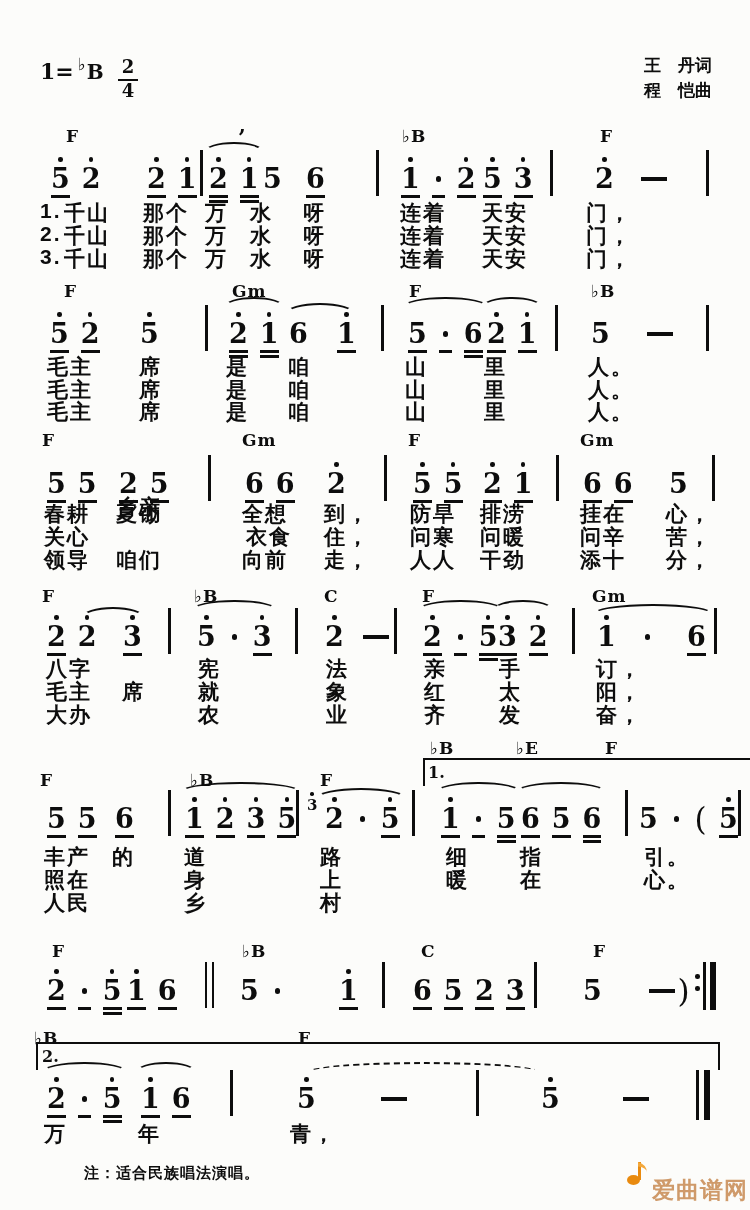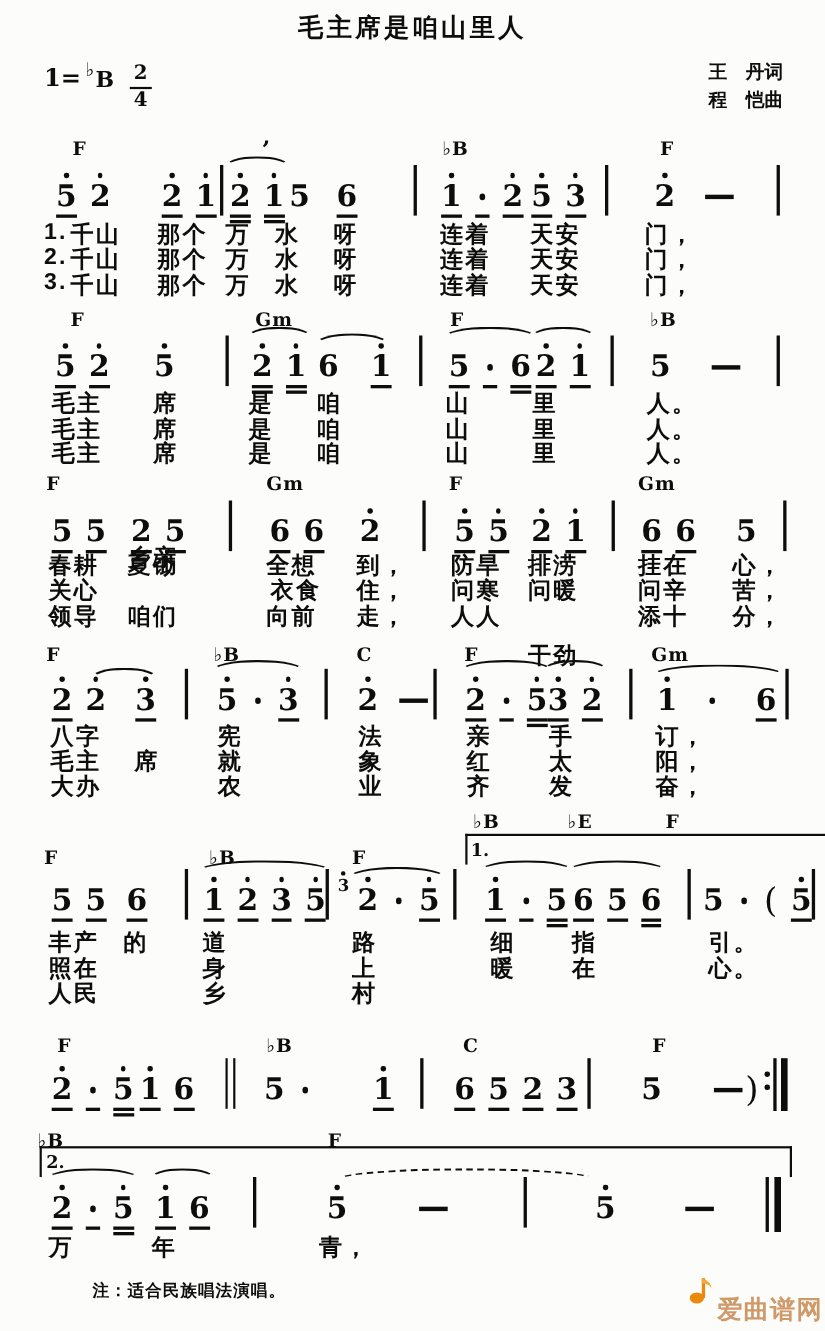--- a/index.html
+++ b/index.html
@@ -54,21 +54,20 @@
   .breath{position:absolute;font:700 22px "DejaVu Serif",serif;}
   
   .footnote{position:absolute;left:84px;top:1164px;font:700 15px "Liberation Sans",sans-serif;letter-spacing:1px;}
   .watermark{position:absolute;right:2px;bottom:4px;display:flex;align-items:center;gap:2px;}
   .wm-text{font:700 23px "Liberation Sans",sans-serif;letter-spacing:1px;}
 </style>
 </head>
 <body>
 
 <div class="page">
-  <div class="title">毛主席是咱山里人</div>
 
   <div class="keysig">
     <span>1=</span>
       <span class="keyflat">♭</span>
       <span class="keyletter">B</span>
     <span class="ts">
       <span class="ts-top">2</span>
       <span class="ts-bot">4</span>
     </span>
   </div>
@@ -564,21 +563,21 @@
       <div class="lyr" style="left: 324px; top: 523px;">住，</div>
       <div class="lyr" style="left: 410px; top: 523px;">问寒</div>
       <div class="lyr" style="left: 480px; top: 523px;">问暖</div>
       <div class="lyr" style="left: 580px; top: 523px;">问辛</div>
       <div class="lyr" style="left: 666px; top: 523px;">苦，</div>
       <div class="lyr" style="left: 44px; top: 546px;">领导</div>
       <div class="lyr" style="left: 116px; top: 546px;">咱们</div>
       <div class="lyr" style="left: 242px; top: 546px;">向前</div>
       <div class="lyr" style="left: 324px; top: 546px;">走，</div>
       <div class="lyr" style="left: 410px; top: 546px;">人人</div>
-      <div class="lyr" style="left: 480px; top: 546px; margin-top: 36px;">干劲</div>
+      <div class="lyr" style="left: 480px; top: 546px;">干劲</div>
       <div class="lyr" style="left: 580px; top: 546px;">添十</div>
       <div class="lyr" style="left: 666px; top: 546px;">分，</div>
       <div class="chord" style="left: 42px; top: 586px;">F</div>
       <div class="chord" style="left: 194px; top: 586px;">♭B</div>
       <div class="chord" style="left: 324px; top: 586px;">C</div>
       <div class="chord" style="left: 422px; top: 586px;">F</div>
       <div class="chord" style="left: 592px; top: 586px;">Gm</div>
       <div class="bar" style="left: 168px; top: 608px; height: 46px;"></div>
       <div class="bar" style="left: 295px; top: 608px; height: 46px;"></div>
       <div class="bar" style="left: 394px; top: 608px; height: 46px;"></div>

